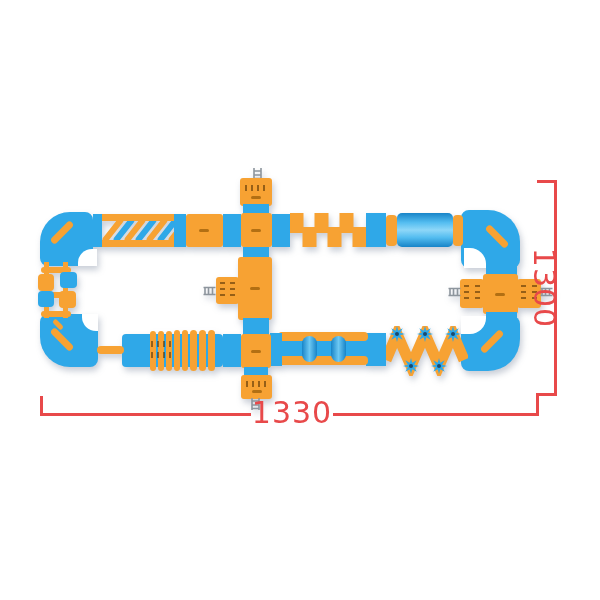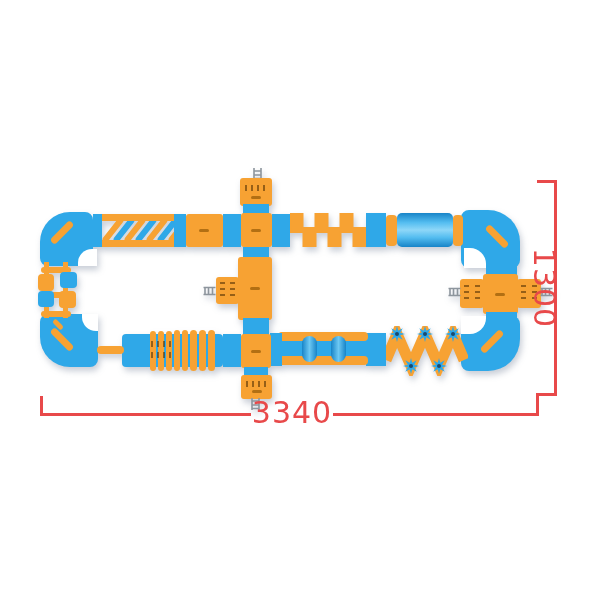--- a/index.html
+++ b/index.html
@@ -188,20 +188,20 @@
       <div class="dash" style="left:11px;top:15px;width:10px;"></div>
     </div>
     <svg class="ladder" style="left:249px;top:397px;" viewBox="0 0 13 14">
       <path d="M3,1 V13 M10,1 V13 M3,4 H10 M3,8 H10 M3,11.5 H10" style="stroke:var(--ladder-grey);" stroke-width="1.6" fill="none"></path>
     </svg>
   </div>
 
   <div class="p red" style="left:40px;top:413px;width:211px;height:3px;"></div>
   <div class="p red" style="left:333px;top:413px;width:205px;height:3px;"></div>
   <div class="p red" style="left:40px;top:396px;width:3px;height:20px;"></div>
-  <div class="dimlabel" style="left:251px;top:396px;width:82px;height:34px;">3340</div>
+  <div class="dimlabel" style="left:251px;top:396px;width:82px;height:34px;">1330</div>
 
   <div class="p red" style="left:554px;top:181px;width:3px;height:213px;"></div>
   <div class="p red" style="left:537px;top:180px;width:20px;height:3px;"></div>
   <div class="p red" style="left:537px;top:393px;width:20px;height:3px;"></div>
   <div class="p red" style="left:536px;top:393px;width:3px;height:23px;"></div>
   <div class="dimlabel" style="left:502px;top:271px;width:84px;height:34px;transform:rotate(90deg);">1300</div>
 </div>
 
 </body></html>

